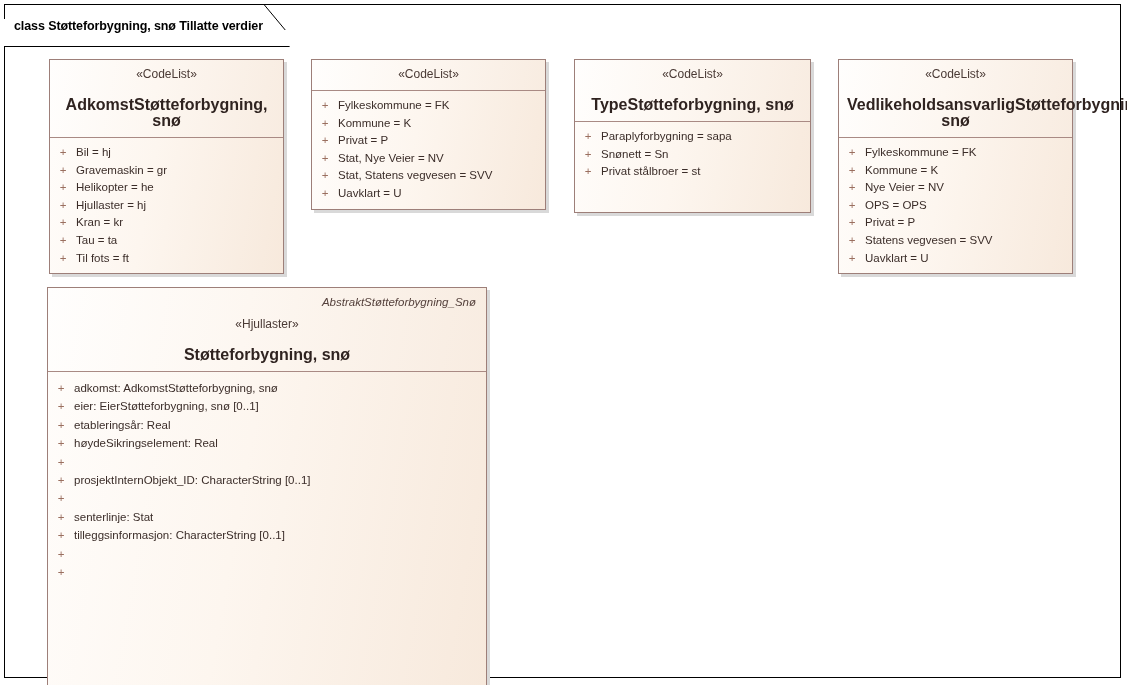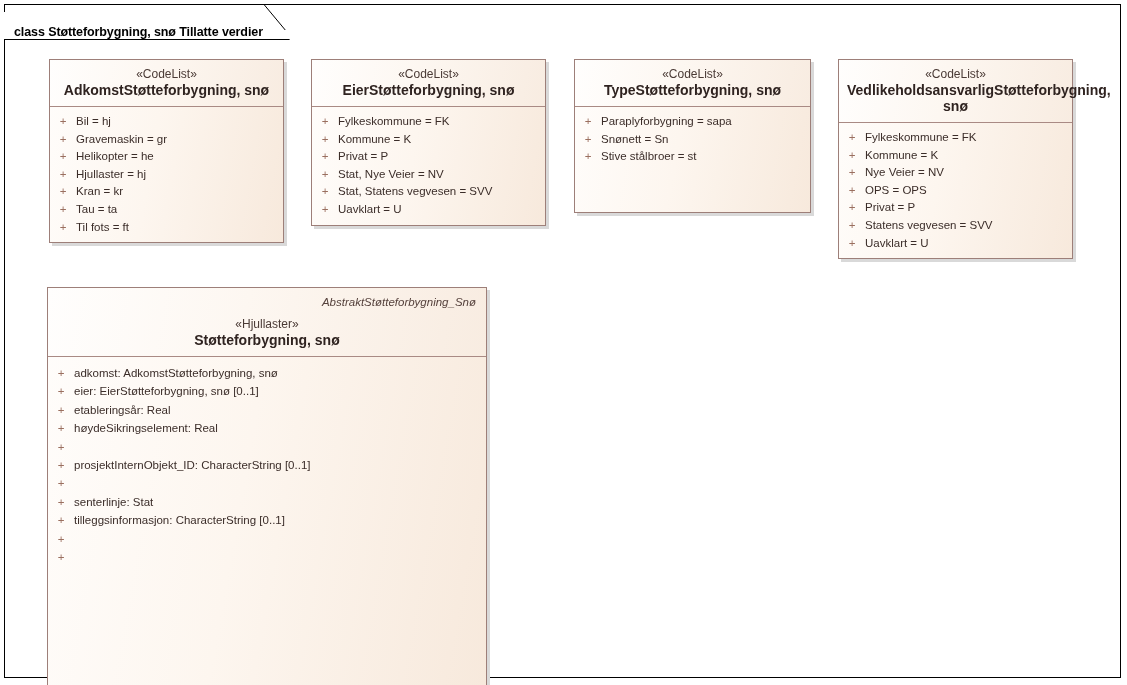--- a/index.html
+++ b/index.html
@@ -24,25 +24,25 @@
     height: 674px;
     border: 1px solid #000000;
     box-sizing: border-box;
     background: #ffffff;
   }
 
   
   #diagram-title-tab {
     position: absolute;
     left: 4px;
-    top: 12px;
+    top: 19px;
     height: 28px;
     padding: 0 0 0 10px;
     display: flex;
-    align-items: flex-end;
+    align-items: flex-start;
     background: #ffffff;
     border: 1px solid #000000;
     border-top: none;
     border-left: none;
     box-sizing: border-box;
     
     -webkit-clip-path: polygon(0 0, 264px 0, 286px 100%, 0 100%);
     clip-path: polygon(0 0, 264px 0, 286px 100%, 0 100%);
     width: 288px;
   }
@@ -83,24 +83,25 @@
     color: #55413c;
     margin: 1px 2px 9px 0;
     white-space: nowrap;
   }
   .uml-stereotype {
     font-size: 12px;
     color: #4a3a35;
     line-height: 15px;
   }
   .uml-name {
-    font-size: 14px;
+    font-size: 16px;
     font-weight: bold;
     color: #2f2320;
     line-height: 16px;
+    margin-top: 15px;
   }
   .uml-body {
     box-sizing: border-box;
     padding: 6px 0 6px 0;
   }
   .attr-row {
     display: flex;
     align-items: baseline;
     line-height: 17.6px;
     font-size: 11.5px;
@@ -174,21 +175,20 @@
       <div class="attr-row">
         <span class="attr-vis">+</span>
         <span class="attr-text">Til fots = ft</span>
       </div>
     </div>
 </div>
 
 <div class="uml-box" id="box-eier">
   <div class="uml-header">
     <div class="uml-stereotype">«CodeList»</div>
-    <div class="uml-name">EierStøtteforbygning, snø</div>
   </div>
   <div class="uml-body">
       <div class="attr-row">
         <span class="attr-vis">+</span>
         <span class="attr-text">Fylkeskommune = FK</span>
       </div>
       <div class="attr-row">
         <span class="attr-vis">+</span>
         <span class="attr-text">Kommune = K</span>
       </div>
@@ -220,21 +220,21 @@
       <div class="attr-row">
         <span class="attr-vis">+</span>
         <span class="attr-text">Paraplyforbygning = sapa</span>
       </div>
       <div class="attr-row">
         <span class="attr-vis">+</span>
         <span class="attr-text">Snønett = Sn</span>
       </div>
       <div class="attr-row">
         <span class="attr-vis">+</span>
-        <span class="attr-text">Stive stålbroer = st</span>
+        <span class="attr-text">Privat stålbroer = st</span>
       </div>
     </div>
 </div>
 
 <div class="uml-box" id="box-vedlikehold">
   <div class="uml-header">
     <div class="uml-stereotype">«CodeList»</div>
     <div class="uml-name">VedlikeholdsansvarligStøtteforbygning, snø</div>
   </div>
   <div class="uml-body">

